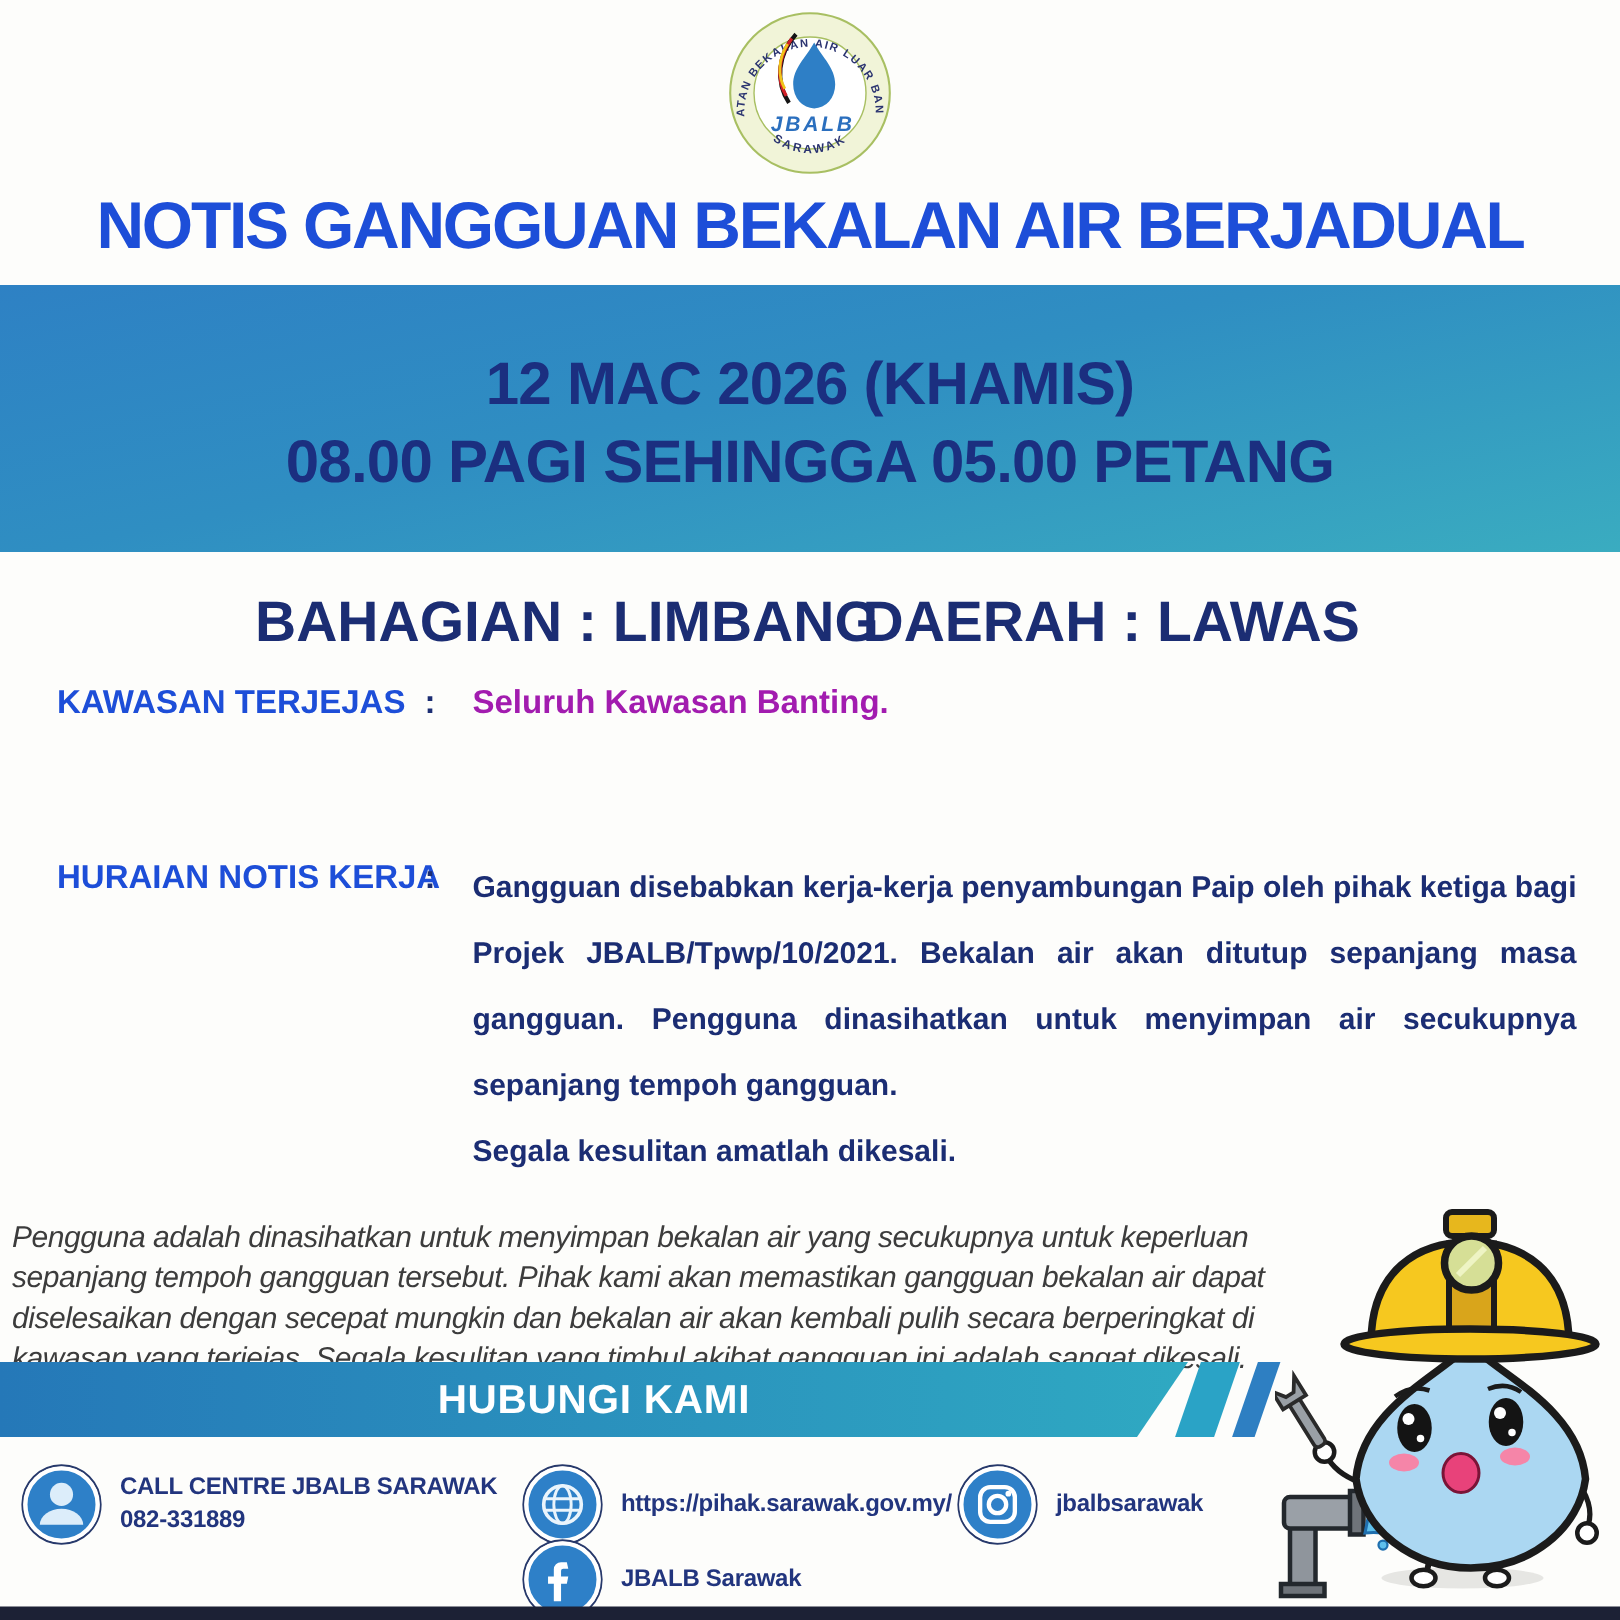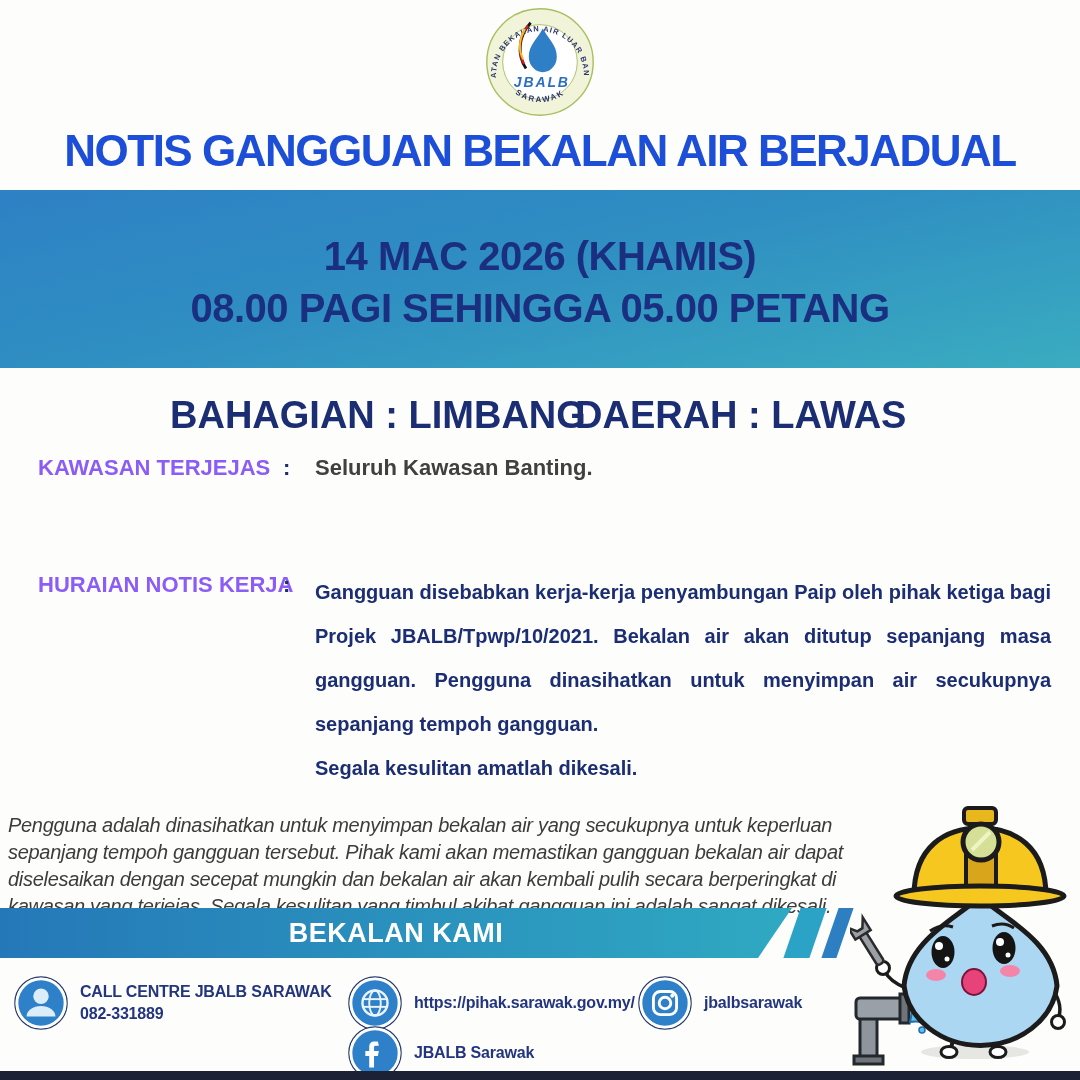--- a/index.html
+++ b/index.html
@@ -30,27 +30,27 @@
   .date-line{
     font-size:40px;font-weight:bold;line-height:52px;
     letter-spacing:-0.5px;color:#1b2f80;white-space:nowrap;
   }
   
   .region-item{
     top:394px;font-size:38px;font-weight:bold;color:#1b2d73;white-space:nowrap;
   }
   
   .detail-label{
-    font-size:22px;font-weight:bold;color:#8b5cf6;white-space:nowrap;
+    font-size:22px;font-weight:bold;color:#1d4ed8;white-space:nowrap;
   }
   .detail-colon{
     font-size:22px;font-weight:bold;color:#1b2d73;
   }
   .detail-value{
-    font-size:22px;font-weight:bold;color:#404040;
+    font-size:22px;font-weight:bold;color:#a21caf;
   }
   .huraian-block{
     left:315px;top:570px;width:736px;
   }
   .huraian-block p{
     margin:0;font-size:20px;font-weight:bold;color:#1b2d73;line-height:44px;
   }
   .huraian-block .justified{text-align:justify;}
   
   .disclaimer{
@@ -107,42 +107,42 @@
       <path d="M 47,21 C 37,34 36,51 43,62" stroke="#d22027" stroke-width="2.4" fill="none"></path>
       <path d="M 44,25 C 37,36 37,48 42,57" stroke="#f0c419" stroke-width="2" fill="none"></path>
     </g>
     <path d="M 63,24 C 57,35 48,42 48,54 a 15,17 0 0 0 30,0 C 78,42 69,35 63,24 Z" fill="#2e7fc6"></path>
     <text x="62" y="87" text-anchor="middle" font-size="15" font-weight="bold" font-style="italic" fill="#2b6fbe" letter-spacing="2">JBALB</text>
   </svg>
 
   <div class="abs main-title">NOTIS GANGGUAN BEKALAN AIR BERJADUAL</div>
 
   <div class="abs date-band">
-    <div class="date-line">14 MAC 2026 (KHAMIS)</div>
+    <div class="date-line">12 MAC 2026 (KHAMIS)</div>
     <div class="date-line">08.00 PAGI SEHINGGA 05.00 PETANG</div>
   </div>
 
   <div class="abs region-item" style="left:170px">BAHAGIAN : LIMBANG</div>
   <div class="abs region-item" style="left:575px">DAERAH : LAWAS</div>
 
   <div class="abs detail-label" style="left:38px;top:455px">KAWASAN TERJEJAS</div>
   <div class="abs detail-colon" style="left:283px;top:455px">:</div>
   <div class="abs detail-value" style="left:315px;top:455px">Seluruh Kawasan Banting.</div>
 
   <div class="abs detail-label" style="left:38px;top:572px">HURAIAN NOTIS KERJA</div>
   <div class="abs detail-colon" style="left:283px;top:572px">:</div>
   <div class="abs huraian-block">
     <p class="justified">Gangguan disebabkan kerja-kerja penyambungan Paip oleh pihak ketiga bagi Projek JBALB/Tpwp/10/2021. Bekalan air akan ditutup sepanjang masa gangguan. Pengguna dinasihatkan untuk menyimpan air secukupnya sepanjang tempoh gangguan.</p>
     <p>Segala kesulitan amatlah dikesali.</p>
   </div>
 
   <div class="abs disclaimer">Pengguna adalah dinasihatkan untuk menyimpan bekalan air yang secukupnya untuk keperluan sepanjang tempoh gangguan tersebut. Pihak kami akan memastikan gangguan bekalan air dapat diselesaikan dengan secepat mungkin dan bekalan air akan kembali pulih secara berperingkat di kawasan yang terjejas. Segala kesulitan yang timbul akibat gangguan ini adalah sangat dikesali.</div>
 
   <div class="abs contact-band">
-    <div class="contact-band-title">BEKALAN KAMI</div>
+    <div class="contact-band-title">HUBUNGI KAMI</div>
   </div>
   <div class="abs stripe stripe-1"></div>
   <div class="abs stripe stripe-2"></div>
 
   <div class="ci" style="left:14px;top:976px">
     <svg width="54" height="54" viewBox="0 0 56 56">
       <circle cx="28" cy="28" r="27" fill="none" stroke="#27396b" stroke-width="1.5"></circle>
       <circle cx="28" cy="28" r="25" fill="#2e80c8" stroke="#ffffff" stroke-width="3"></circle>
       <circle cx="28" cy="21" r="8" fill="#dcedfa"></circle>
       <path d="M13,42 a15,11 0 0 1 30,0 Z" fill="#dcedfa"></path>

